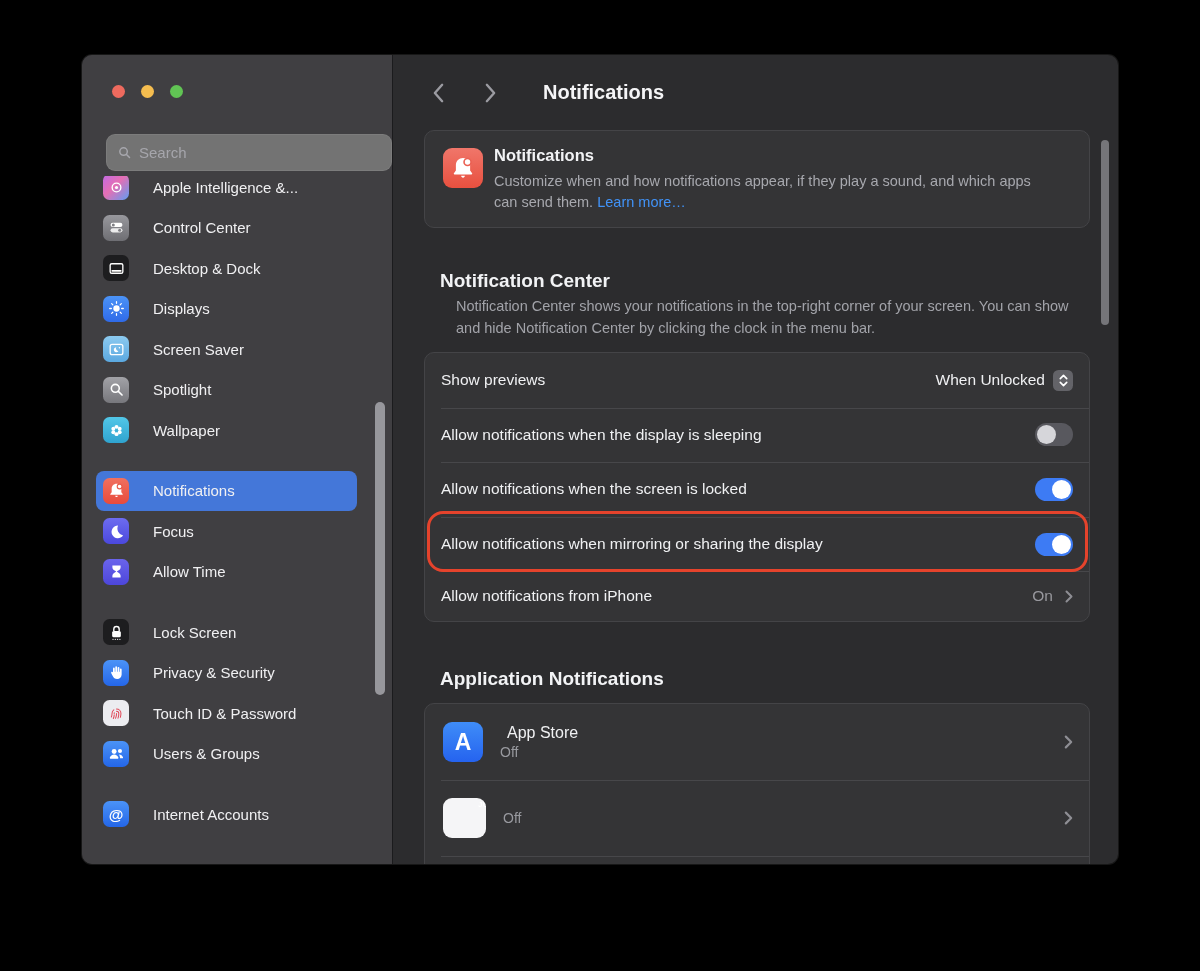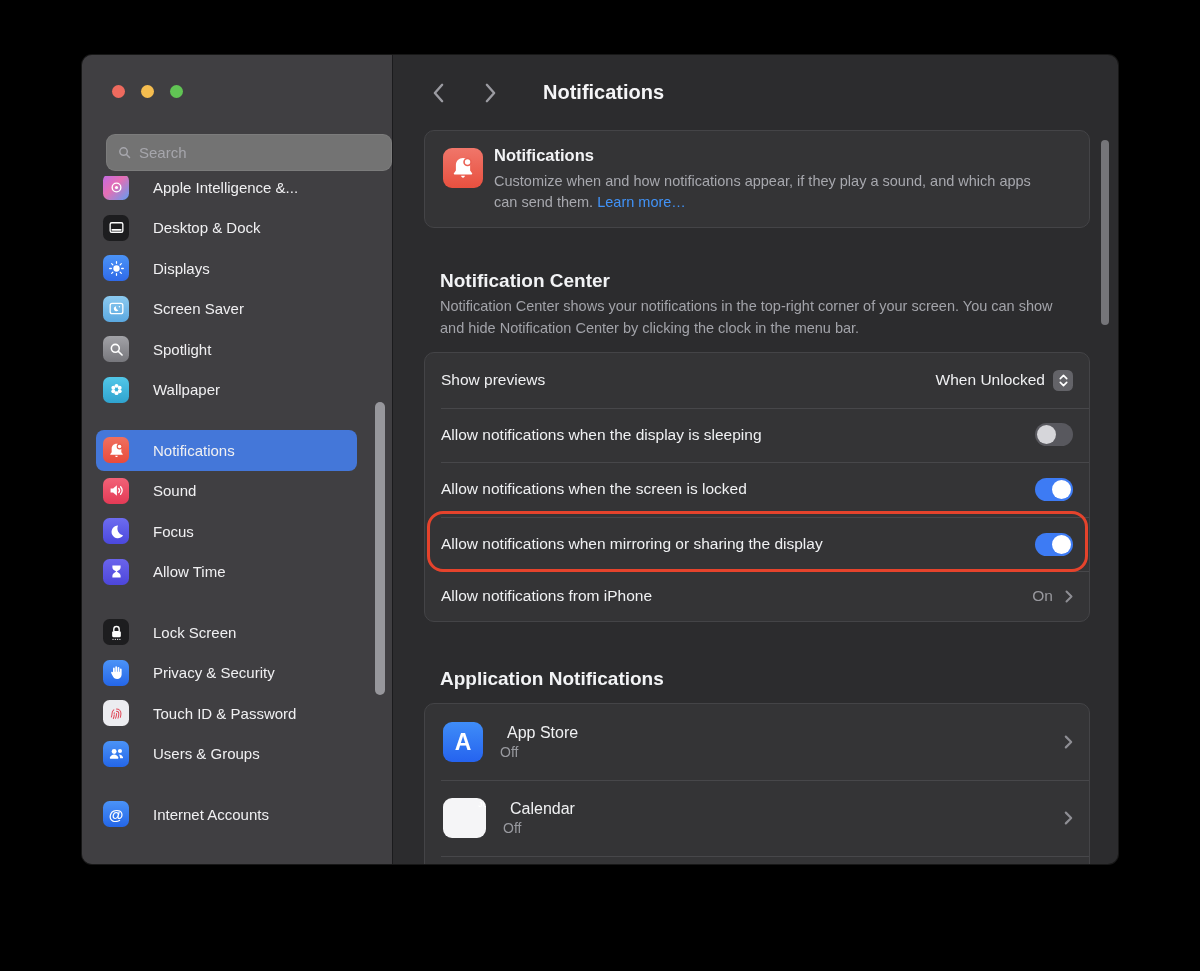--- a/index.html
+++ b/index.html
@@ -70,21 +70,21 @@
   .infocard .bigicon { position:absolute; left:18px; top:17px; width:40px; height:40px;
     border-radius:9px; background:linear-gradient(#f0766a,#e8503f);
     display:flex; align-items:center; justify-content:center; }
   .infocard .bigicon svg { width:28px; height:28px; }
   .ictitle { position:absolute; left:69px; top:15px; font-size:16.5px; font-weight:600; color:#f2f3f5; }
   .icdesc { position:absolute; left:69px; top:40px; width:560px; font-size:14.5px;
     line-height:21px; color:#a7a8ae; }
   .icdesc a { color:#4193f8; text-decoration:none; }
 
   .secheading { position:absolute; left:46px; font-size:19px; font-weight:700; color:#f2f3f5; }
-  .secdesc { position:absolute; left:46px; width:630px; font-size:14.5px; line-height:21.5px; color:#a2a3a9; }
+  .secdesc { position:absolute; left:62px; width:630px; font-size:14.5px; line-height:21.5px; color:#a2a3a9; }
 
   .settings { top:297px; height:270px; display:flex; flex-direction:column; }
   .row { display:flex; align-items:center; padding:0 16px; position:relative; }
   .row.h55 { height:55px; } .row.h50 { height:50px; }
   .row .divider { position:absolute; top:0; left:16px; right:0; height:1px; background:#47474a; }
   .rlabel { font-size:15.5px; color:#f0f1f3; flex:1; }
   .rright { display:flex; align-items:center; gap:8px; }
   .rvalue { font-size:15.5px; color:#f0f1f3; }
   .rvalue.dim { color:#98989e; }
   .stepper { width:20px; height:21px; border-radius:5.5px; background:#636368;
@@ -143,20 +143,31 @@
       <div class="srow first">
         <span class="sicon ic-ai">
             <svg viewBox="0 0 24 24" fill="none">
               <circle cx="12" cy="12" r="5.5" stroke="#fff" stroke-width="1.7"></circle>
               <circle cx="12" cy="12" r="2" fill="#fff"></circle>
             </svg>
           </span>
         <span class="slabel">Apple Intelligence &amp;...</span>
       </div>
 
+      <div class="srow">
+        <span class="sicon ic-cc">
+            <svg viewBox="0 0 24 24">
+              <rect x="4.5" y="6" width="15" height="5.4" rx="2.7" fill="#fff"></rect>
+              <circle cx="8" cy="8.7" r="1.9" fill="#808085"></circle>
+              <rect x="4.5" y="12.8" width="15" height="5.4" rx="2.7" fill="#fff" opacity=".85"></rect>
+              <circle cx="16" cy="15.5" r="1.9" fill="#808085"></circle>
+            </svg>
+          </span>
+        <span class="slabel">Control Center</span>
+      </div>
 
       <div class="srow">
         <span class="sicon ic-dock">
             <svg viewBox="0 0 24 24" fill="none">
               <rect x="4" y="6" width="16" height="12" rx="2" stroke="#fff" stroke-width="1.7"></rect>
               <path d="M6.5 15h11" stroke="#fff" stroke-width="2" stroke-linecap="round"></path>
             </svg>
           </span>
         <span class="slabel">Desktop &amp; Dock</span>
       </div>
@@ -215,29 +226,20 @@
         <span class="sicon ic-notif">
             <svg viewBox="0 0 24 24">
               <path fill="#fff" d="M12 3.4c-3.4 0-6.1 2.7-6.1 6.1v4.6l-1.7 2.4c-.3.4 0 1 .5 1h14.6c.5 0 .8-.6.5-1l-1.7-2.4V9.5c0-3.4-2.7-6.1-6.1-6.1z"></path>
               <path fill="#fff" d="M10.4 18.7h3.2c0 .9-.7 1.6-1.6 1.6s-1.6-.7-1.6-1.6z"></path>
               <circle cx="15.9" cy="6.9" r="3" fill="#fff" stroke="#e85a49" stroke-width="1.4"></circle>
             </svg>
           </span>
         <span class="slabel">Notifications</span>
       </div>
 
-      <div class="srow">
-        <span class="sicon ic-sound">
-            <svg viewBox="0 0 24 24" fill="none">
-              <path fill="#fff" d="M4.5 9.5v5h3.2l4.8 4.1V5.4L7.7 9.5H4.5z"></path>
-              <path stroke="#fff" stroke-width="1.7" stroke-linecap="round" d="M14.8 9.4a4 4 0 0 1 0 5.2M17.2 7.3a7.2 7.2 0 0 1 0 9.4"></path>
-            </svg>
-          </span>
-        <span class="slabel">Sound</span>
-      </div>
 
       <div class="srow">
         <span class="sicon ic-focus">
             <svg viewBox="0 0 24 24">
               <path fill="#fff" d="M14 4.5a8 8 0 1 0 6.3 12.6A9 9 0 0 1 14 4.5z"></path>
             </svg>
           </span>
         <span class="slabel">Focus</span>
       </div>
 
@@ -412,21 +414,20 @@
             </svg>
           </span>
       </div>
       <div class="approw">
         <span class="divider" style="position:absolute;top:0;left:16px;right:0;height:1px;background:#47474a;"></span>
         <span class="appicon ic-cal">
           <span class="cal-month">JUL</span>
           <span class="cal-day">17</span>
         </span>
         <span class="appmeta">
-          <span class="appname">Calendar</span>
           <span class="appstatus">Off</span>
         </span>
         <span class="rowchev">
             <svg width="9" height="14" viewBox="0 0 8 13" fill="none" stroke="#8e8e94" stroke-width="2" stroke-linecap="round" stroke-linejoin="round">
               <path d="M1.5 1.5 6.5 6.5 1.5 11.5"></path>
             </svg>
           </span>
       </div>
       <div class="approw">
         <span class="divider" style="position:absolute;top:0;left:16px;right:0;height:1px;background:#47474a;"></span>

